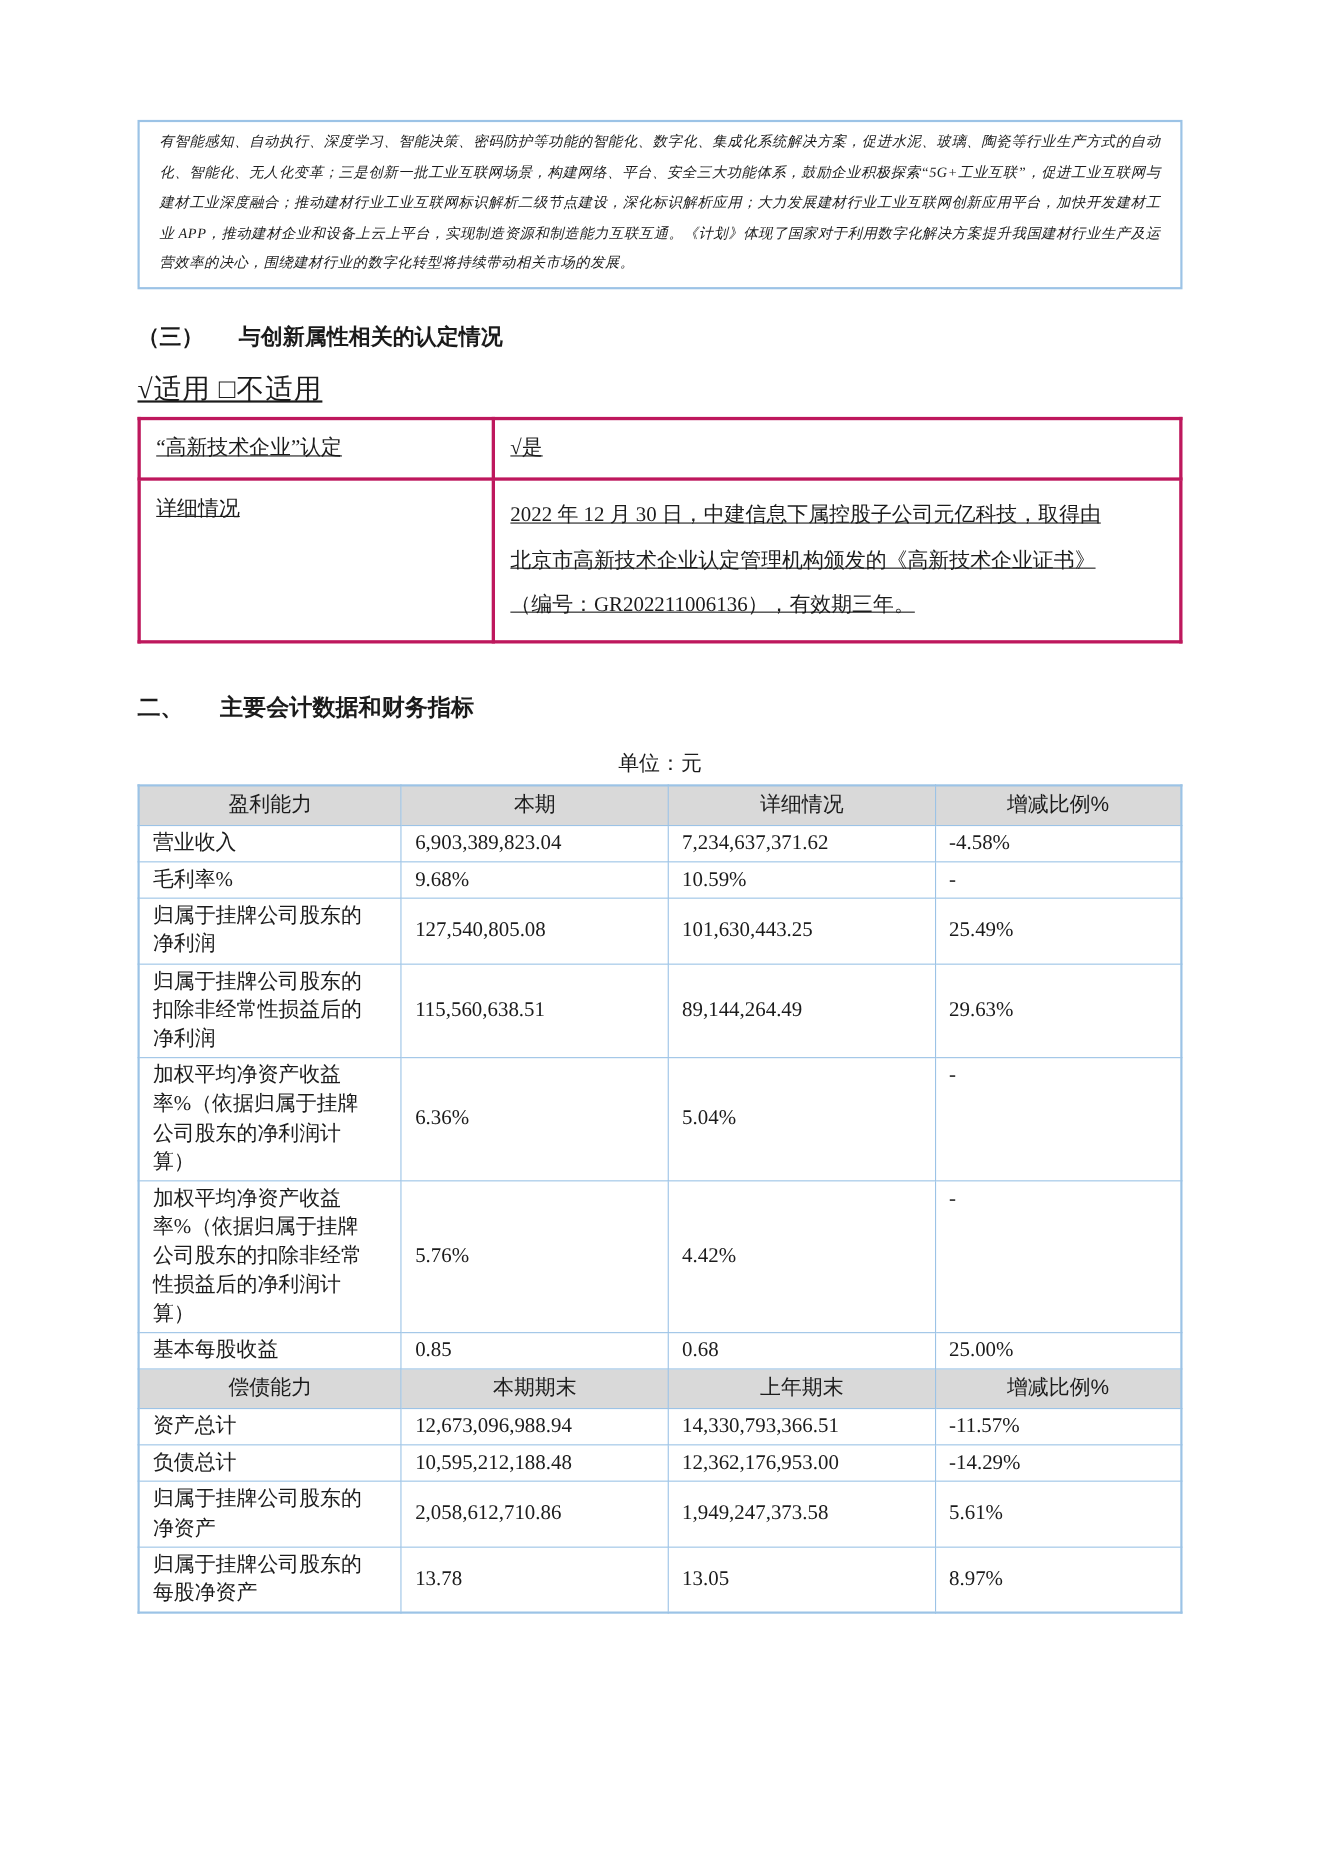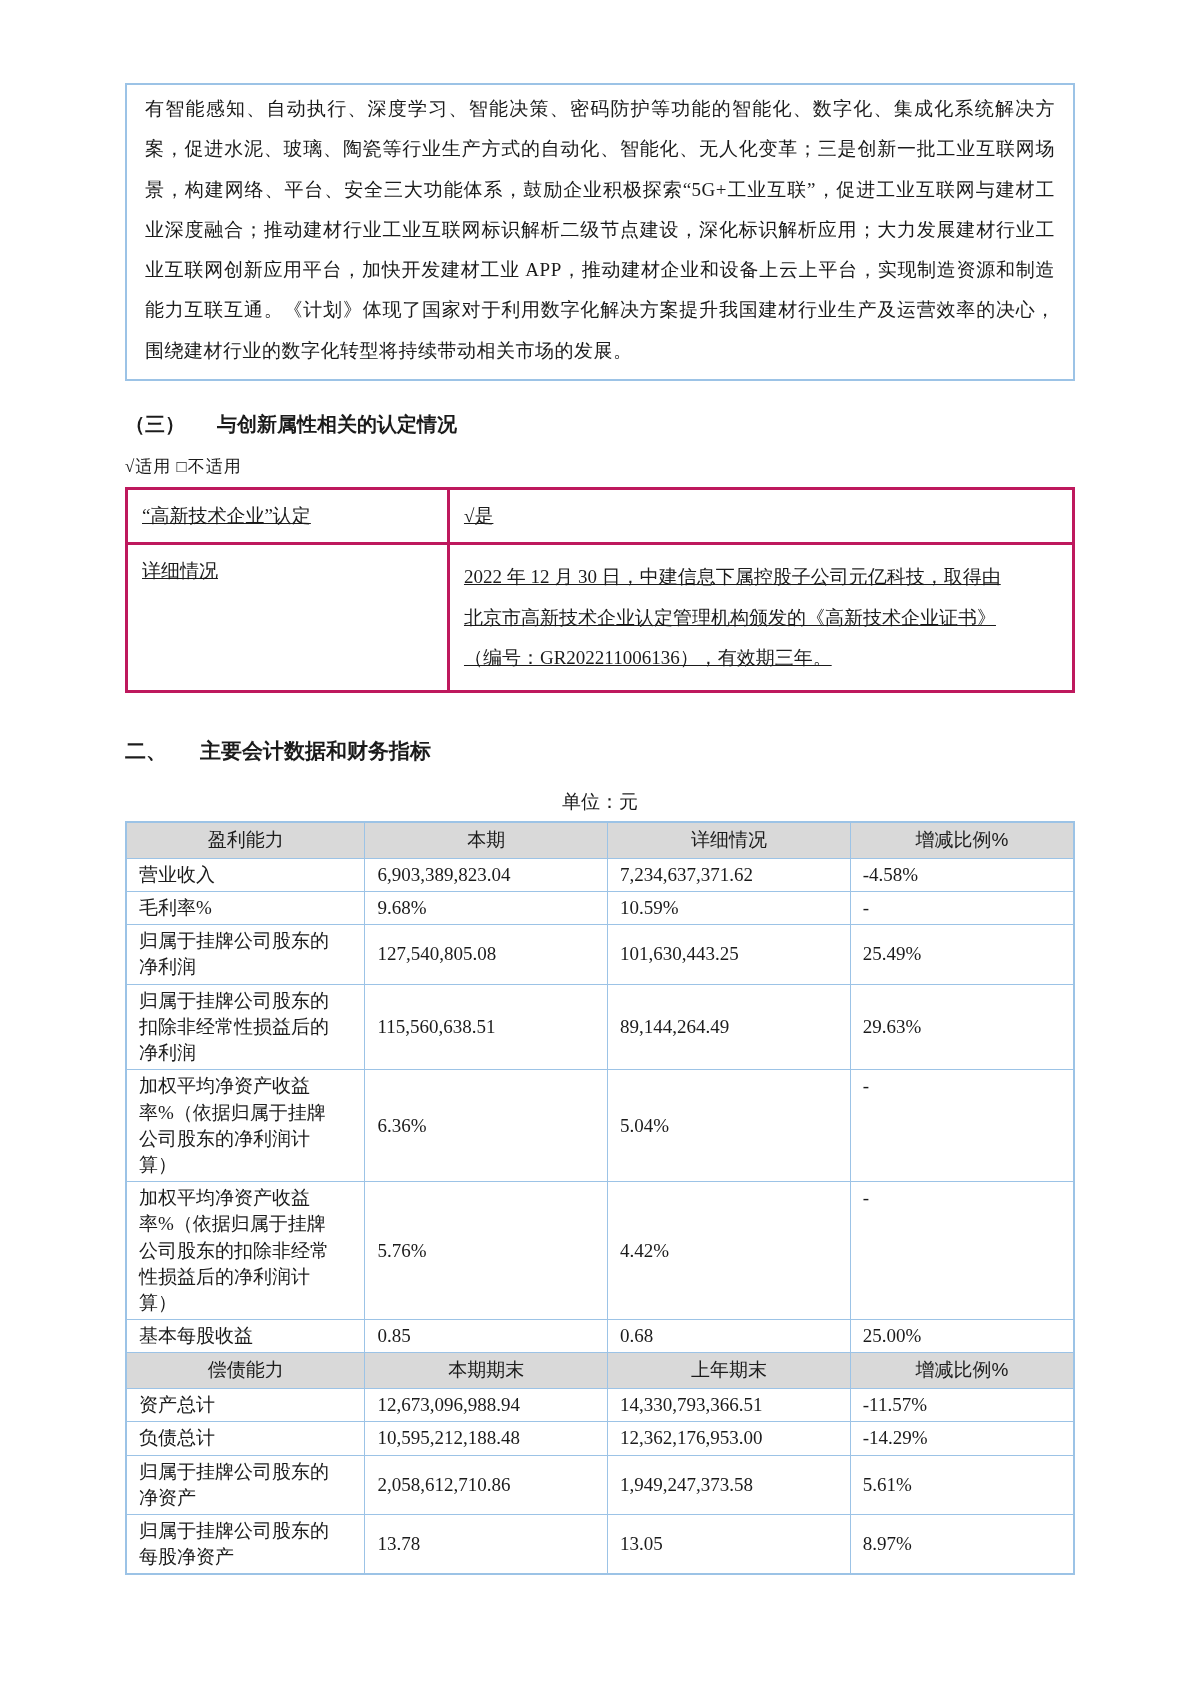--- a/index.html
+++ b/index.html
@@ -8,42 +8,43 @@
     width:1200px; height:1697px;
     font-family:"Liberation Serif","DejaVu Serif",serif;
     color:#1b1b1b;
     position:relative;
     overflow:hidden;
   }
   .page { position:absolute; left:125px; top:0; width:950px; }
 
   
   .intro-box {
-    margin-top:83px;
+    margin-top:109px;
     border:2px solid #9cc3e6;
     padding:4px 18px 8px 18px;
-    font-size:19px;
+    font-size:13px;
     line-height:2.12;
     text-align:justify;
     letter-spacing:0.5px;
+    font-style:italic;
   }
 
   
   .heading {
     font-family:"Liberation Sans","DejaVu Sans",sans-serif;
     font-weight:bold;
     display:flex;
     align-items:baseline;
   }
   .h3 { margin-top:30px; font-size:20px; }
   .h3 .heading-num { width:92px; flex:none; }
   .h2 { margin-top:44px; font-size:21px; }
   .h2 .heading-num { width:75px; flex:none; }
 
-  .applicability { margin-top:17px; font-size:17px; letter-spacing:1px; }
+  .applicability { margin-top:17px; font-size:25px; letter-spacing:1px;text-decoration:underline; }
 
   
   table.cert {
     margin-top:9px;
     width:100%;
     border-collapse:collapse;
     border:2px solid #9cc3e6;
     font-size:19px;
   }
   table.cert td {

